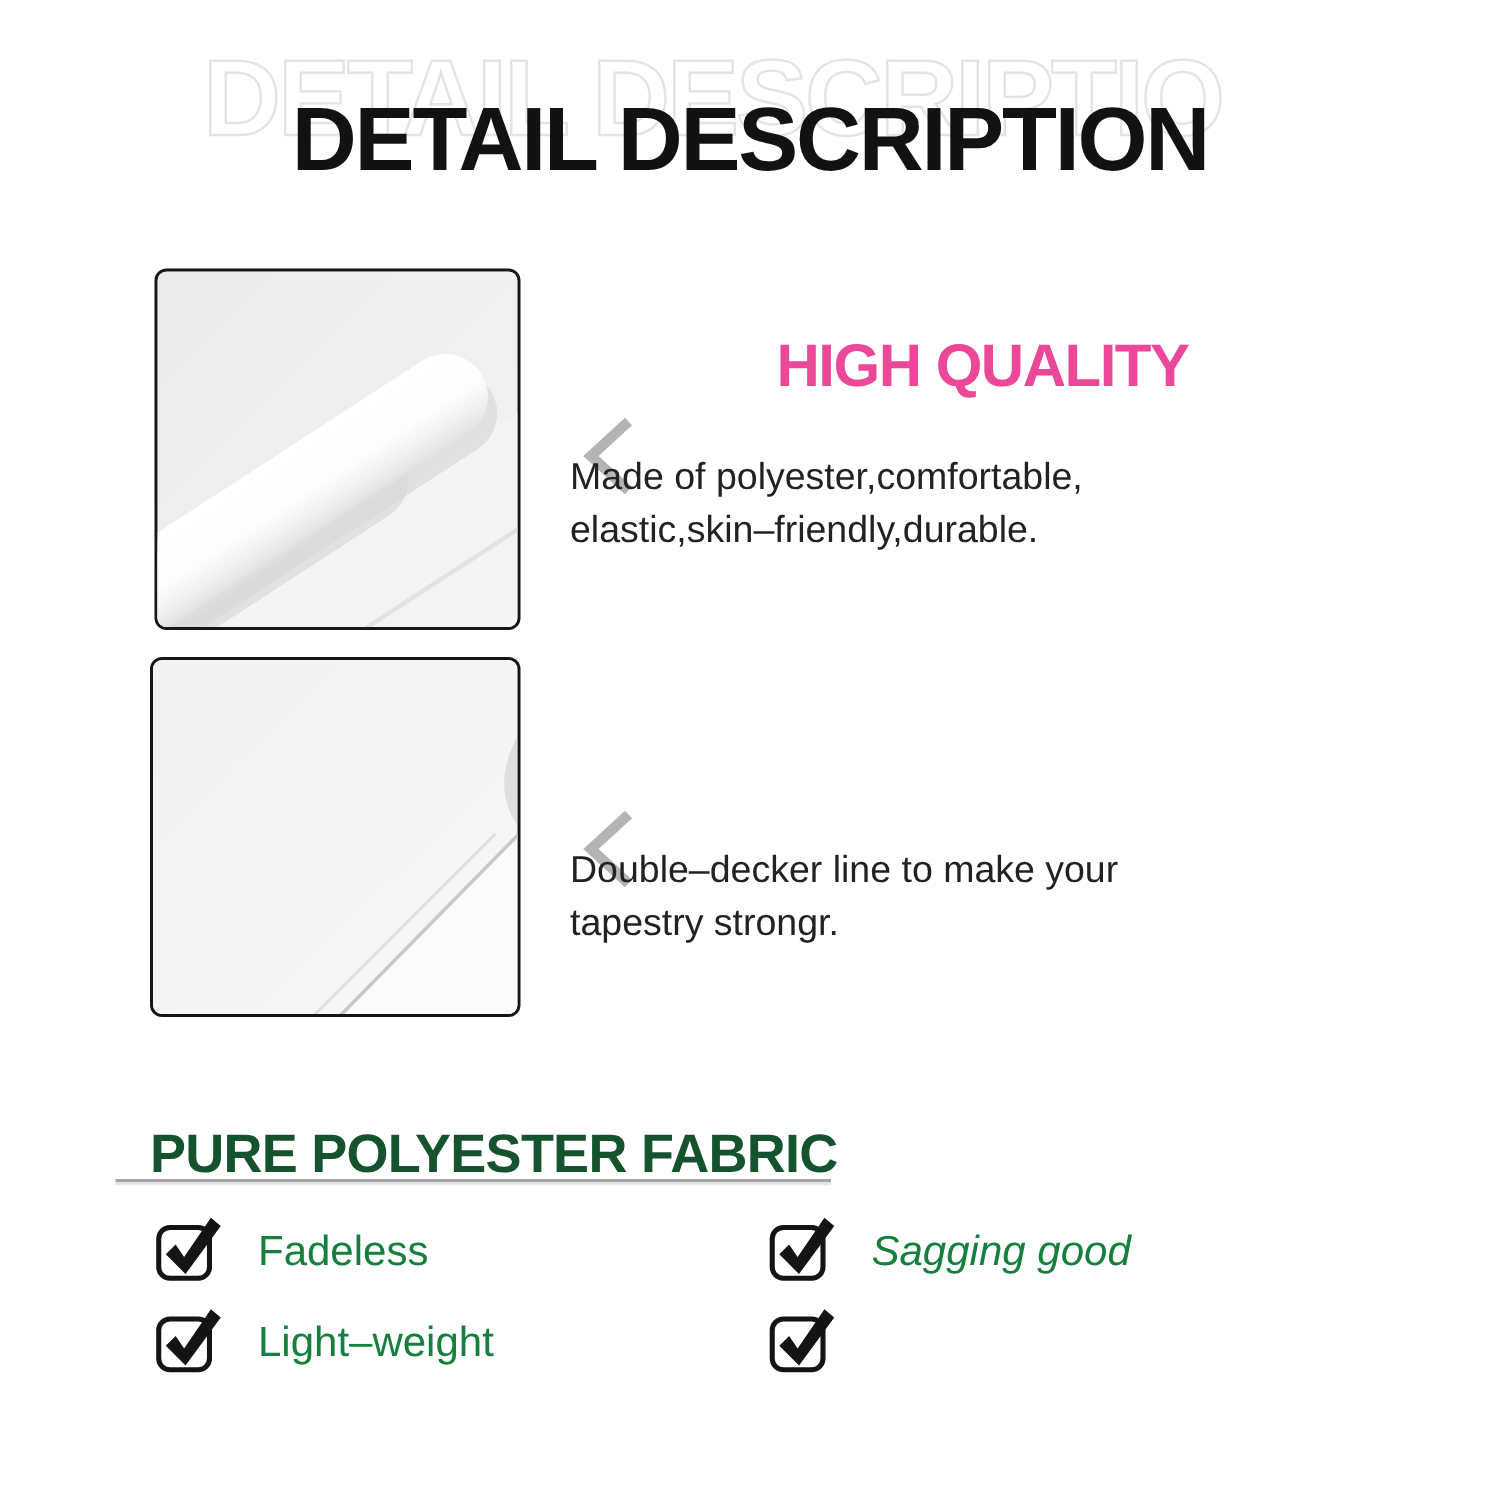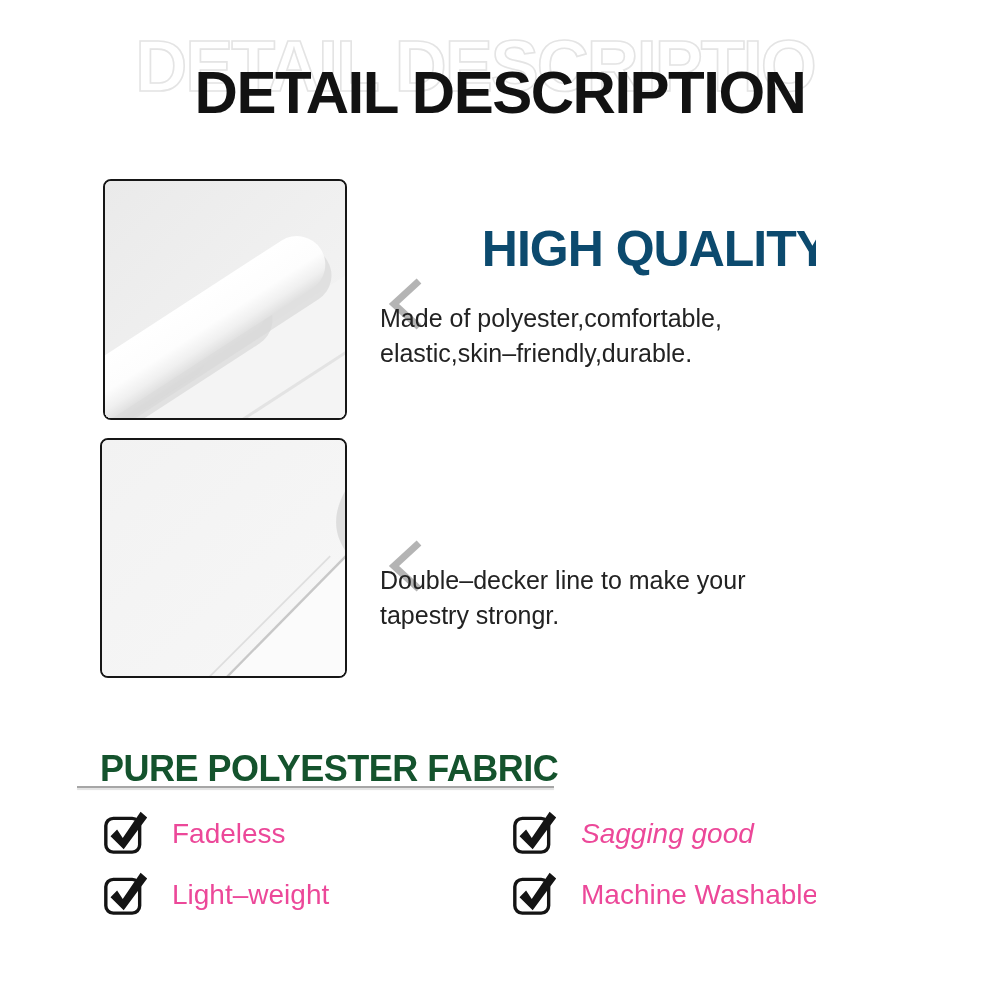--- a/index.html
+++ b/index.html
@@ -27,21 +27,21 @@
   .img-box svg{display:block;width:100%;height:100%;}
   .img1{left:103px;top:179px;width:244px;height:241px;}
   .img2{left:100px;top:438px;width:247px;height:240px;}
   
   .chev{position:absolute;width:40px;height:56px;}
   .chev1{left:386px;top:276px;}
   .chev2{left:386px;top:538px;}
   
   .sec-heading{
     position:absolute;left:405px;width:500px;margin:0;text-align:center;
-    font-size:50px;font-weight:bold;letter-spacing:-1px;line-height:1;color:#0c4a6e;
+    font-size:40px;font-weight:bold;letter-spacing:-1px;line-height:1;color:#ec4899;
     white-space:nowrap;
   }
   .sec-heading.h1{top:224px;}
   .sec-heading.h2{top:492px;}
   .sec-body{
     position:absolute;left:380px;width:550px;text-align:left;
     font-size:25px;line-height:35px;color:#222;
   }
   .sec-body.b1{top:301px;}
   .sec-body.b2{top:563px;}
@@ -53,21 +53,21 @@
   }
   .features-rule{
     position:absolute;left:77px;top:786px;width:477px;height:2px;
     background:#a6a6a6;box-shadow:0 2px 1px rgba(0,0,0,0.12);
   }
   .feature{
     position:absolute;display:flex;align-items:flex-start;column-gap:22px;
   }
   .feature svg{width:47px;height:47px;flex:0 0 auto;}
   .feature .label{
-    font-size:28px;color:#ec4899;margin-top:12px;line-height:1;white-space:nowrap;
+    font-size:28px;color:#15803d;margin-top:12px;line-height:1;white-space:nowrap;
   }
   .f1{left:103px;top:808px;}
   .f2{left:512px;top:808px;font-style:italic;}
   .f3{left:103px;top:869px;}
   .f4{left:512px;top:869px;}
 </style>
 </head>
 <body>
 
 <div class="canvas">
@@ -172,16 +172,15 @@
       <path d="M8 30 L15 23 L21 32 L40 4 L47 10 L22 44 Z" fill="#141414"></path>
     </svg>
     <span class="label">Light–weight</span>
   </div>
 
   <div class="feature f4">
     <svg viewBox="0 0 50 50" aria-hidden="true">
       <rect x="3" y="11" width="36" height="36" rx="8" fill="#ffffff" stroke="#141414" stroke-width="3.6"></rect>
       <path d="M8 30 L15 23 L21 32 L40 4 L47 10 L22 44 Z" fill="#141414"></path>
     </svg>
-    <span class="label">Machine Washable</span>
   </div>
 
 </div>
 
 </body></html>

